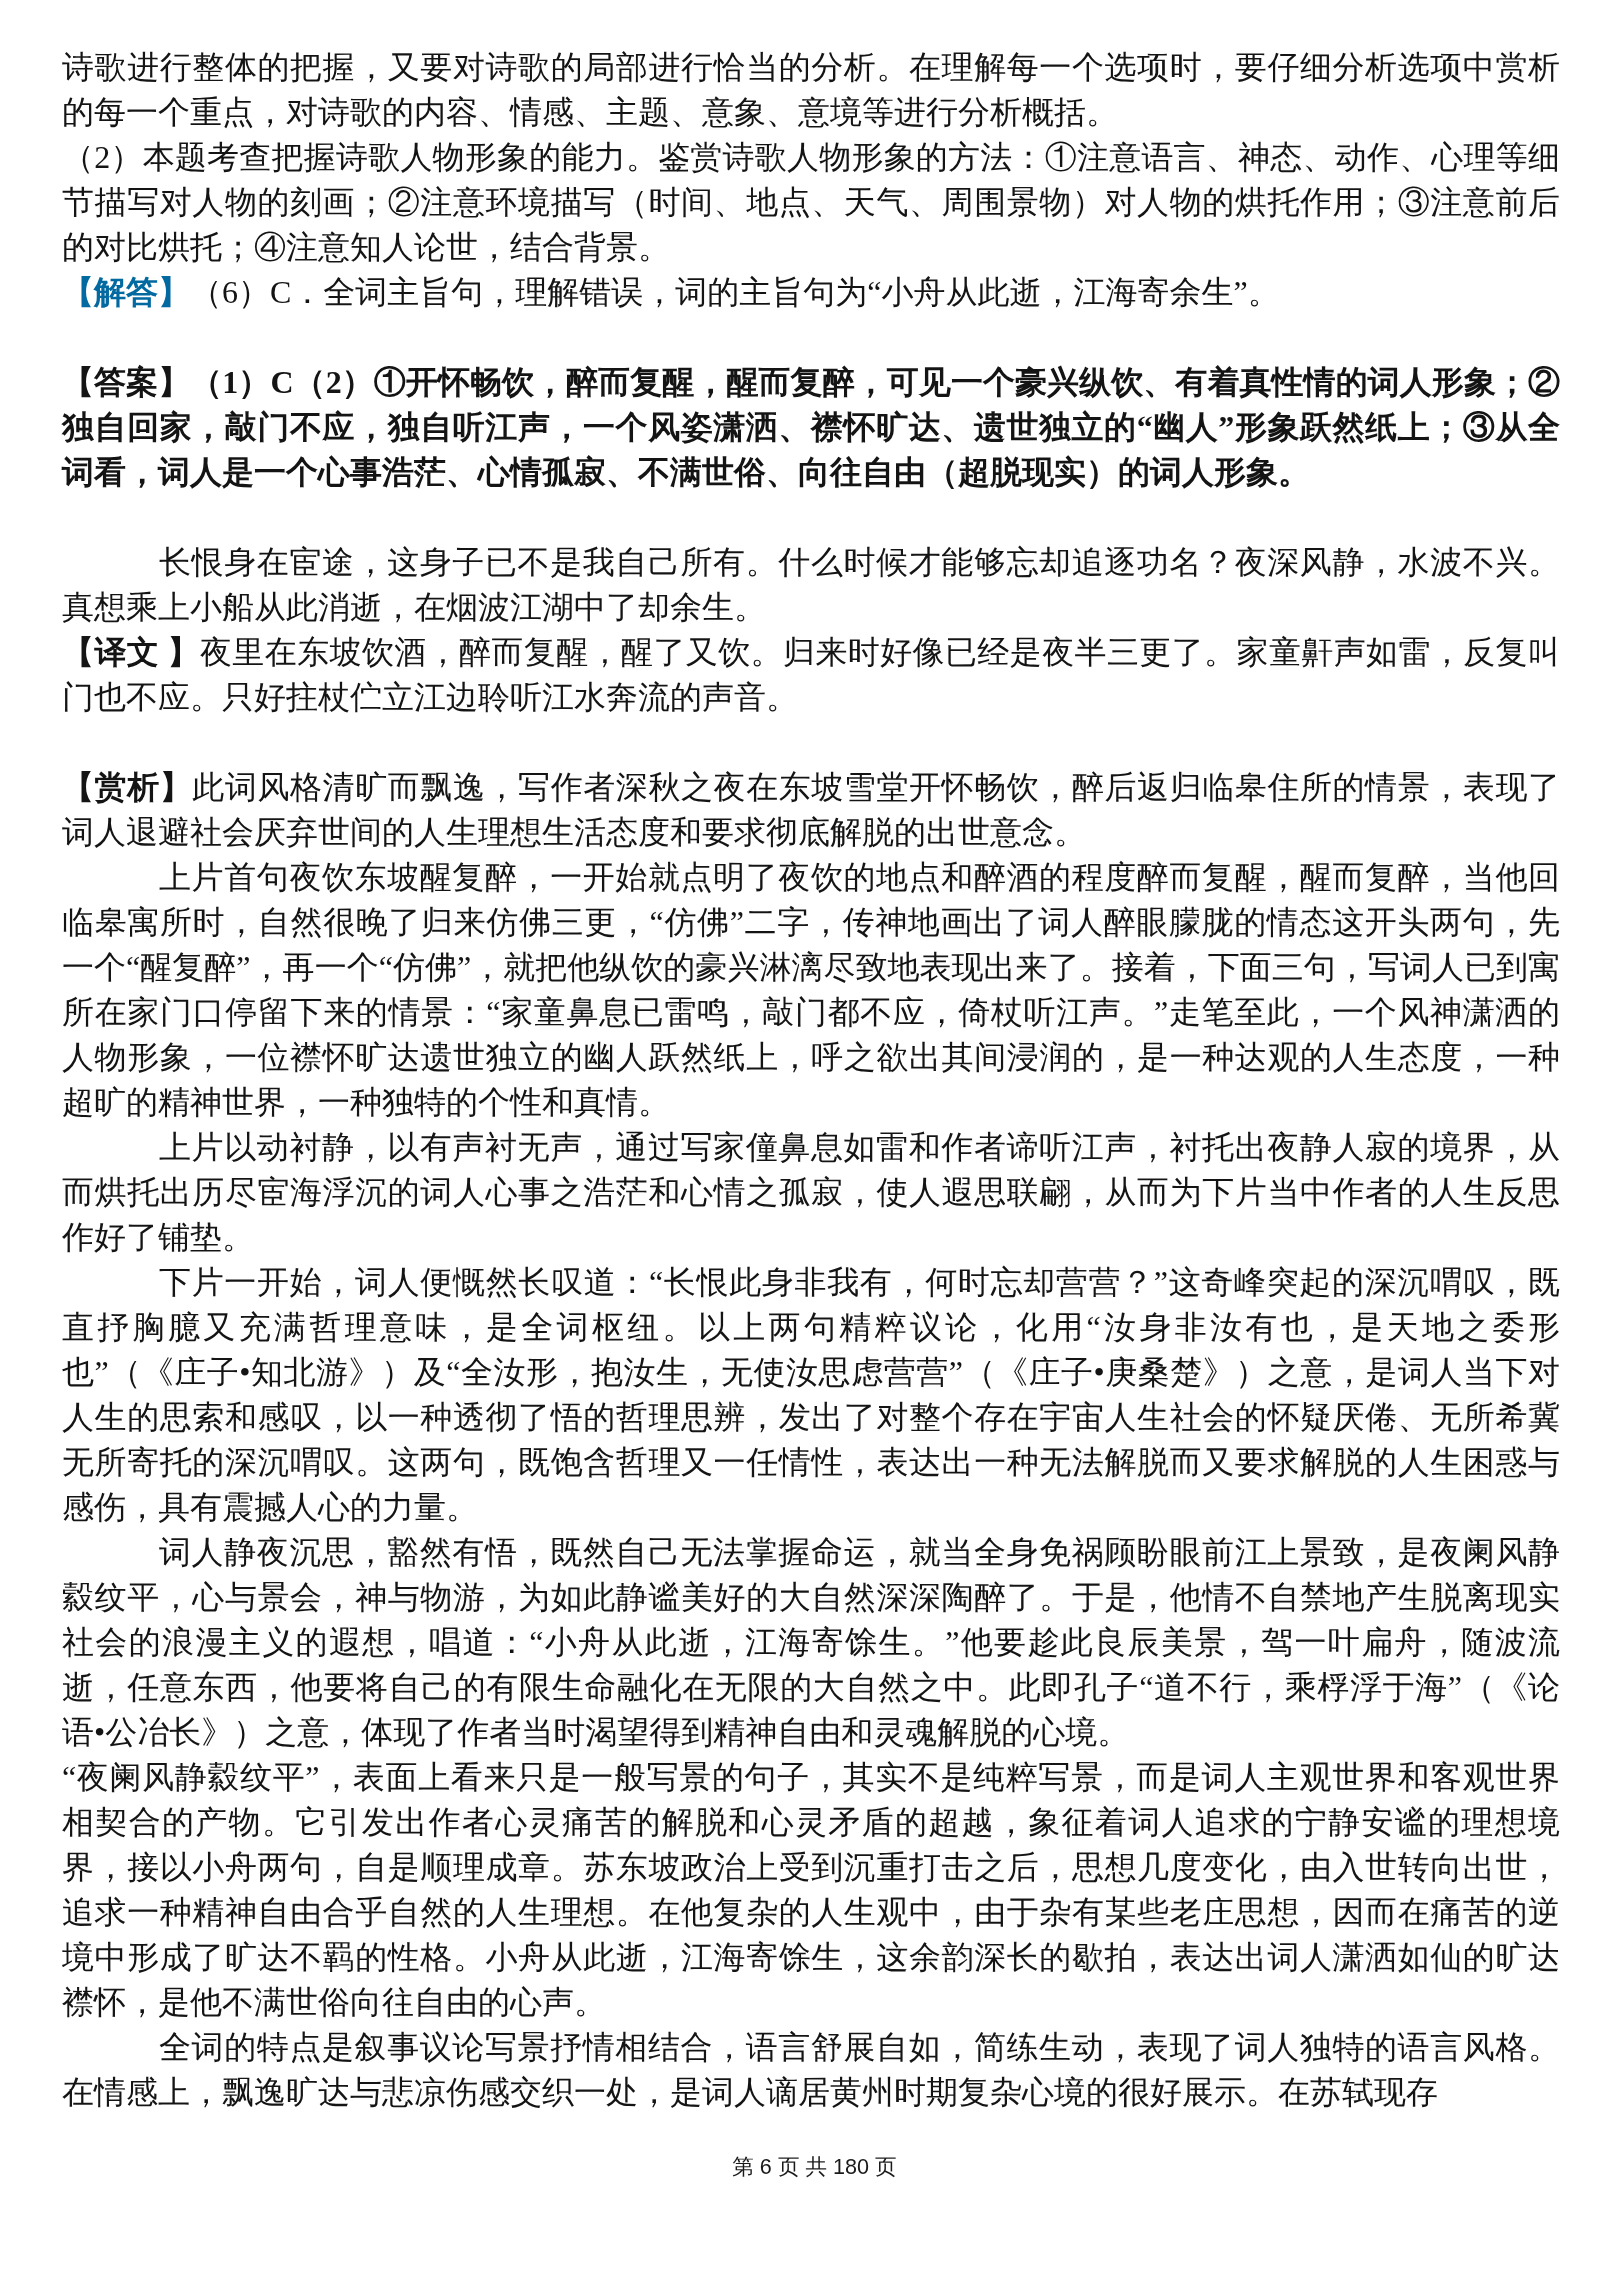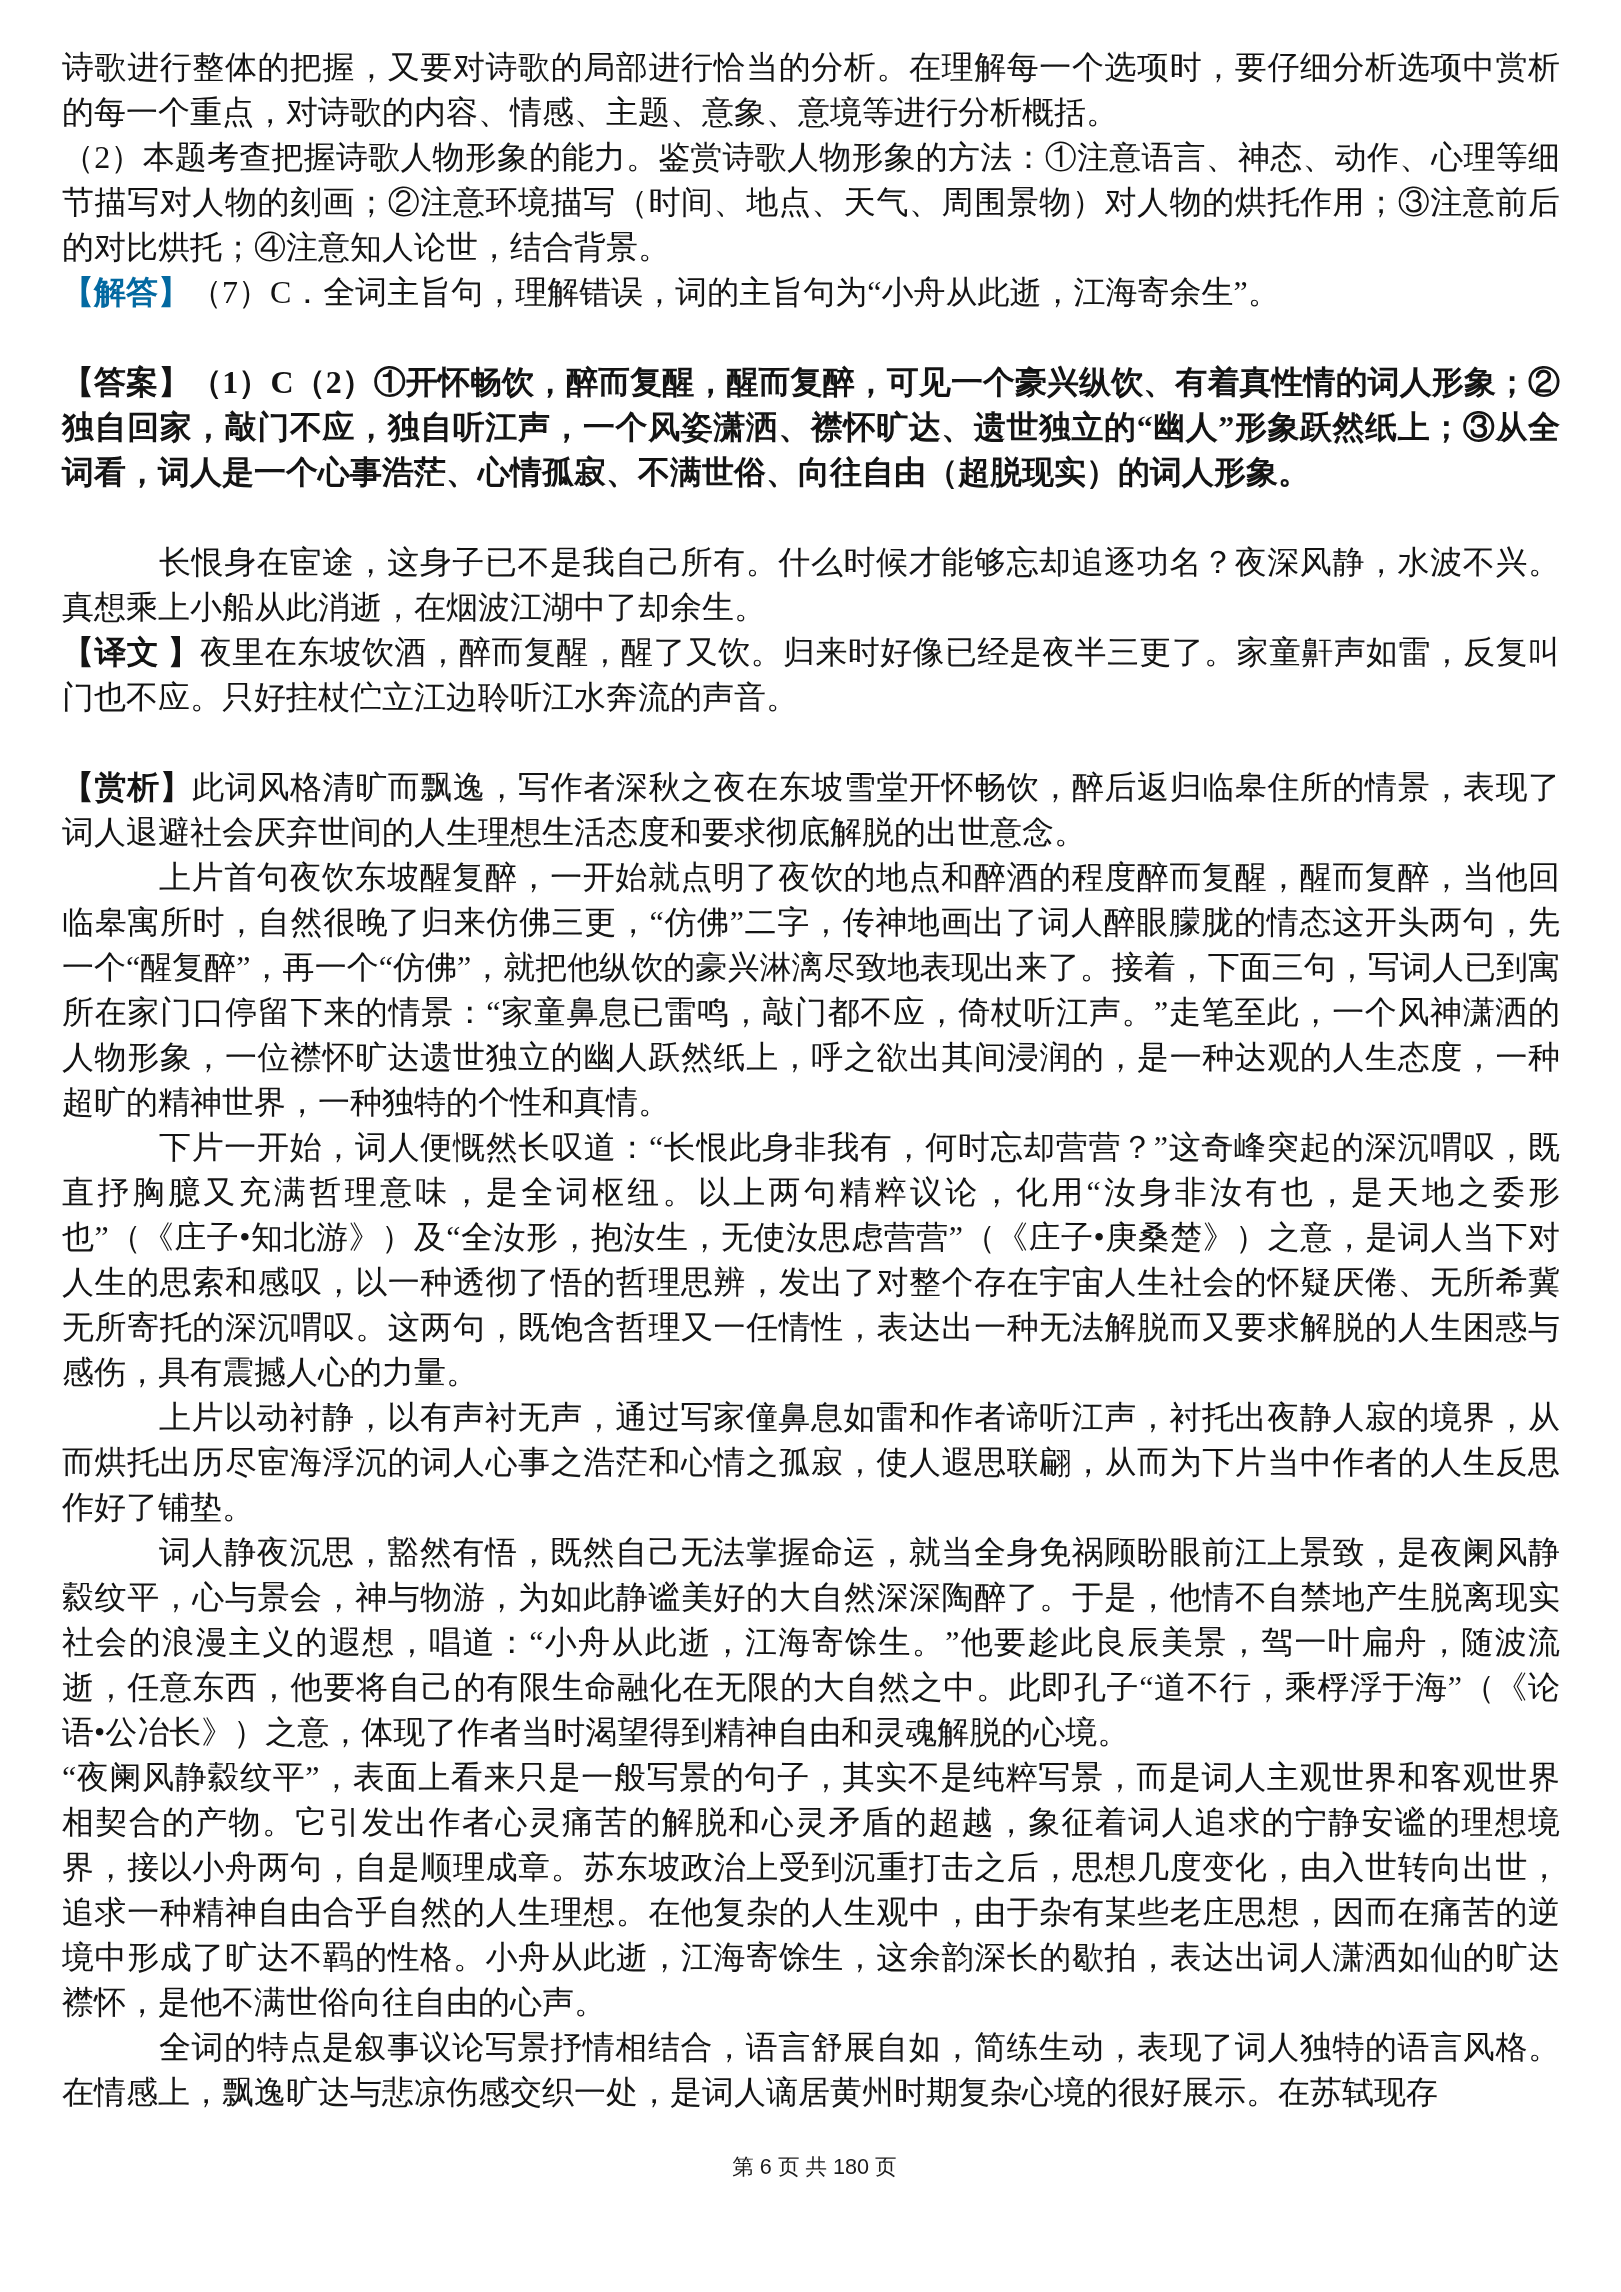--- a/index.html
+++ b/index.html
@@ -44,42 +44,42 @@
 </head>
 <body>
 
 <div class="page">
   <div class="content">
 
     <p class="para"><span>诗歌进行整体的把握，又要对诗歌的局部进行恰当的分析。在理解每一个选项时，要仔细分析选项中赏析的每一个重点，对诗歌的内容、情感、主题、意象、意境等进行分析概括。</span></p>
 
     <p class="para"><span>（2）本题考查把握诗歌人物形象的能力。鉴赏诗歌人物形象的方法：①注意语言、神态、动作、心理等细节描写对人物的刻画；②注意环境描写（时间、地点、天气、周围景物）对人物的烘托作用；③注意前后的对比烘托；④注意知人论世，结合背景。</span></p>
 
-    <p class="para"><span class="marker blue">【解答】</span><span>（7）C．全词主旨句，理解错误，词的主旨句为“小舟从此逝，江海寄余生”。</span></p>
+    <p class="para"><span class="marker blue">【解答】</span><span>（6）C．全词主旨句，理解错误，词的主旨句为“小舟从此逝，江海寄余生”。</span></p>
 
 
     <div class="spacer"></div>
 
     <p class="para bold"><span class="marker">【答案】</span><span>（1）C（2）①开怀畅饮，醉而复醒，醒而复醉，可见一个豪兴纵饮、有着真性情的词人形象；②独自回家，敲门不应，独自听江声，一个风姿潇洒、襟怀旷达、遗世独立的“幽人”形象跃然纸上；③从全词看，词人是一个心事浩茫、心情孤寂、不满世俗、向往自由（超脱现实）的词人形象。</span></p>
 
     <div class="spacer"></div>
 
     <p class="para indent3"><span>长恨身在宦途，这身子已不是我自己所有。什么时候才能够忘却追逐功名？夜深风静，水波不兴。真想乘上小船从此消逝，在烟波江湖中了却余生。</span></p>
 
     <p class="para"><span class="marker">【译文 】</span><span>夜里在东坡饮酒，醉而复醒，醒了又饮。归来时好像已经是夜半三更了。家童鼾声如雷，反复叫门也不应。只好拄杖伫立江边聆听江水奔流的声音。</span></p>
 
     <div class="spacer"></div>
 
     <p class="para"><span class="marker">【赏析】</span><span>此词风格清旷而飘逸，写作者深秋之夜在东坡雪堂开怀畅饮，醉后返归临皋住所的情景，表现了词人退避社会厌弃世间的人生理想生活态度和要求彻底解脱的出世意念。</span></p>
 
     <p class="para indent3"><span>上片首句夜饮东坡醒复醉，一开始就点明了夜饮的地点和醉酒的程度醉而复醒，醒而复醉，当他回临皋寓所时，自然很晚了归来仿佛三更，“仿佛”二字，传神地画出了词人醉眼朦胧的情态这开头两句，先一个“醒复醉”，再一个“仿佛”，就把他纵饮的豪兴淋漓尽致地表现出来了。接着，下面三句，写词人已到寓所在家门口停留下来的情景：“家童鼻息已雷鸣，敲门都不应，倚杖听江声。”走笔至此，一个风神潇洒的人物形象，一位襟怀旷达遗世独立的幽人跃然纸上，呼之欲出其间浸润的，是一种达观的人生态度，一种超旷的精神世界，一种独特的个性和真情。</span></p>
 
+    <p class="para indent3"><span>上片以动衬静，以有声衬无声，通过写家僮鼻息如雷和作者谛听江声，衬托出夜静人寂的境界，从而烘托出历尽宦海浮沉的词人心事之浩茫和心情之孤寂，使人遐思联翩，从而为下片当中作者的人生反思作好了铺垫。</span></p>
+
     <p class="para indent3"><span>下片一开始，词人便慨然长叹道：“长恨此身非我有，何时忘却营营？”这奇峰突起的深沉喟叹，既直抒胸臆又充满哲理意味，是全词枢纽。以上两句精粹议论，化用“汝身非汝有也，是天地之委形也”（《庄子•知北游》）及“全汝形，抱汝生，无使汝思虑营营”（《庄子•庚桑楚》）之意，是词人当下对人生的思索和感叹，以一种透彻了悟的哲理思辨，发出了对整个存在宇宙人生社会的怀疑厌倦、无所希冀无所寄托的深沉喟叹。这两句，既饱含哲理又一任情性，表达出一种无法解脱而又要求解脱的人生困惑与感伤，具有震撼人心的力量。</span></p>
-
-    <p class="para indent3"><span>上片以动衬静，以有声衬无声，通过写家僮鼻息如雷和作者谛听江声，衬托出夜静人寂的境界，从而烘托出历尽宦海浮沉的词人心事之浩茫和心情之孤寂，使人遐思联翩，从而为下片当中作者的人生反思作好了铺垫。</span></p>
 
     <p class="para indent3"><span>词人静夜沉思，豁然有悟，既然自己无法掌握命运，就当全身免祸顾盼眼前江上景致，是夜阑风静縠纹平，心与景会，神与物游，为如此静谧美好的大自然深深陶醉了。于是，他情不自禁地产生脱离现实社会的浪漫主义的遐想，唱道：“小舟从此逝，江海寄馀生。”他要趁此良辰美景，驾一叶扁舟，随波流逝，任意东西，他要将自己的有限生命融化在无限的大自然之中。此即孔子“道不行，乘桴浮于海”（《论语•公冶长》）之意，体现了作者当时渴望得到精神自由和灵魂解脱的心境。</span></p>
 
     <p class="para"><span>“夜阑风静縠纹平”，表面上看来只是一般写景的句子，其实不是纯粹写景，而是词人主观世界和客观世界相契合的产物。它引发出作者心灵痛苦的解脱和心灵矛盾的超越，象征着词人追求的宁静安谧的理想境界，接以小舟两句，自是顺理成章。苏东坡政治上受到沉重打击之后，思想几度变化，由入世转向出世，追求一种精神自由合乎自然的人生理想。在他复杂的人生观中，由于杂有某些老庄思想，因而在痛苦的逆境中形成了旷达不羁的性格。小舟从此逝，江海寄馀生，这余韵深长的歇拍，表达出词人潇洒如仙的旷达襟怀，是他不满世俗向往自由的心声。</span></p>
 
     <p class="para indent3"><span>全词的特点是叙事议论写景抒情相结合，语言舒展自如，简练生动，表现了词人独特的语言风格。在情感上，飘逸旷达与悲凉伤感交织一处，是词人谪居黄州时期复杂心境的很好展示。在苏轼现存</span></p>
 
   </div>
 
   <div class="footer">第 6 页 共 180 页</div>

